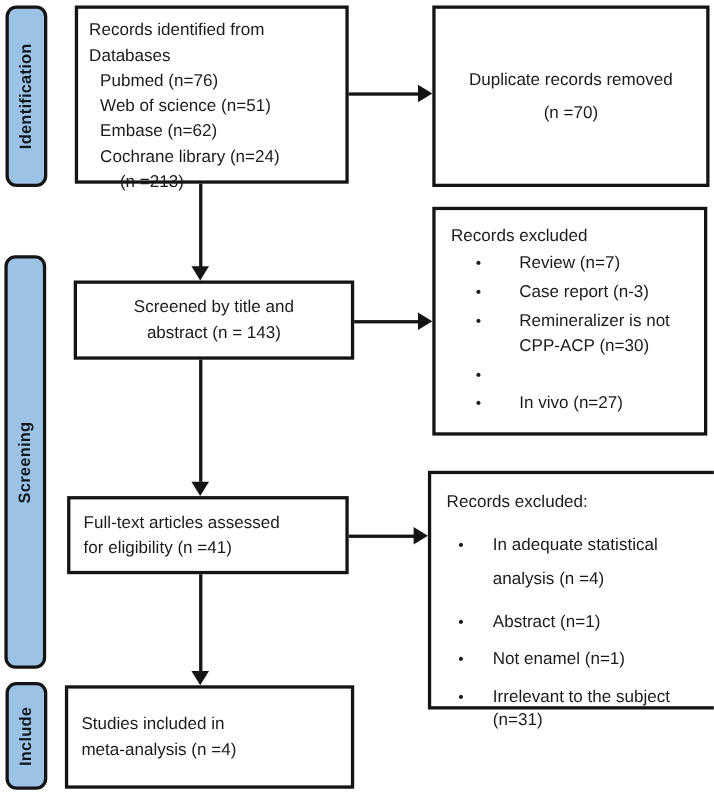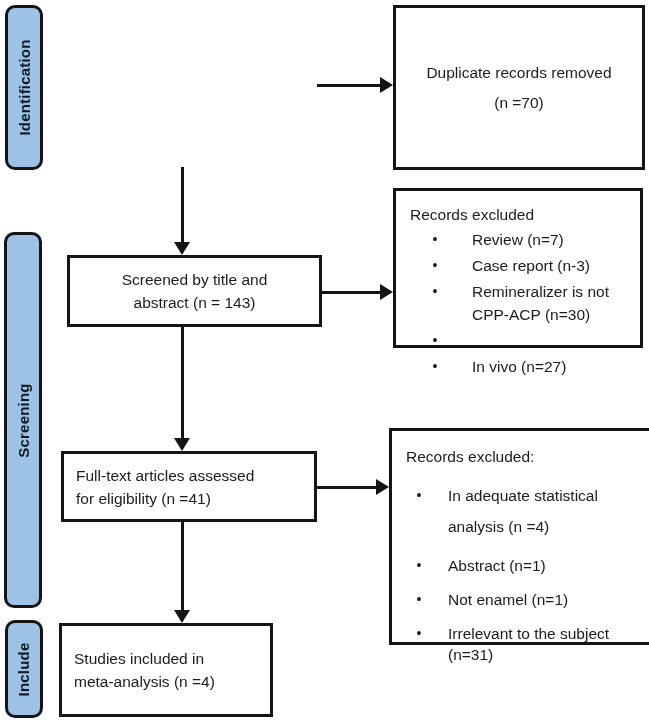--- a/index.html
+++ b/index.html
@@ -70,32 +70,41 @@
   <div class="stage" style="left:5px;top:5px;width:38px;height:165px;">
     <span class="rot">Identification</span>
   </div>
   <div class="stage" style="left:4px;top:232px;width:38px;height:376px;">
     <span class="rot">Screening</span>
   </div>
   <div class="stage" style="left:5px;top:620px;width:38px;height:98px;">
     <span class="rot">Include</span>
   </div>
 
+  <div class="fbox pad" style="left:68px;top:5px;width:249px;height:162px;">
+    <div>Records identified from</div>
+    <div>Databases</div>
+    <div class="indent1">Pubmed (n=76)</div>
+    <div class="indent1">Web of science (n=51)</div>
+    <div class="indent1">Embase (n=62)</div>
+    <div class="indent1">Cochrane library (n=24)</div>
+    <div class="indent2">(n =213)</div>
+  </div>
 
   <div class="fbox center-both" style="left:393px;top:5px;width:252px;height:165px;line-height:30px;text-align:right;">
     <div>Duplicate records removed</div>
     <div>(n =70)</div>
   </div>
 
   <div class="fbox center-both" style="left:67px;top:255px;width:255px;height:72px;">
     <div>Screened by title and</div>
     <div>abstract (n = 143)</div>
   </div>
 
-  <div class="fbox box4" style="left:393px;top:188px;width:250px;height:160px;padding:12px 4px 19px 14px;">
+  <div class="fbox box4" style="left:393px;top:188px;width:250px;height:208px;padding:12px 4px 19px 14px;">
     <div class="hd">Records excluded</div>
     <div class="li">
       <span class="dot">•</span>
       <span class="li-text">Review (n=7)</span>
     </div>
     <div class="li">
       <span class="dot">•</span>
       <span class="li-text">Case report (n-3)</span>
     </div>
     <div class="li">
@@ -129,21 +138,21 @@
     <div class="li tight">
       <span class="dot">•</span>
       <span class="li-text">Not enamel (n=1)</span>
     </div>
     <div class="li">
       <span class="dot">•</span>
       <span class="li-text">Irrelevant to the subject (n=31)</span>
     </div>
   </div>
 
-  <div class="fbox vcenter" style="left:59px;top:623px;width:214px;height:94px;padding-left:12px;">
+  <div class="fbox vcenter" style="left:59px;top:623px;width:263px;height:94px;padding-left:12px;">
     <div>Studies included in</div>
     <div>meta-analysis (n =4)</div>
   </div>
 
   <div class="aline" style="left:317px;top:84px;width:64px;height:3px;"></div>
   <div class="ahead right" style="left:380px;top:77px;"></div>
 
   <div class="aline" style="left:181px;top:167px;width:3px;height:76px;"></div>
   <div class="ahead down" style="left:174px;top:242px;"></div>
 

